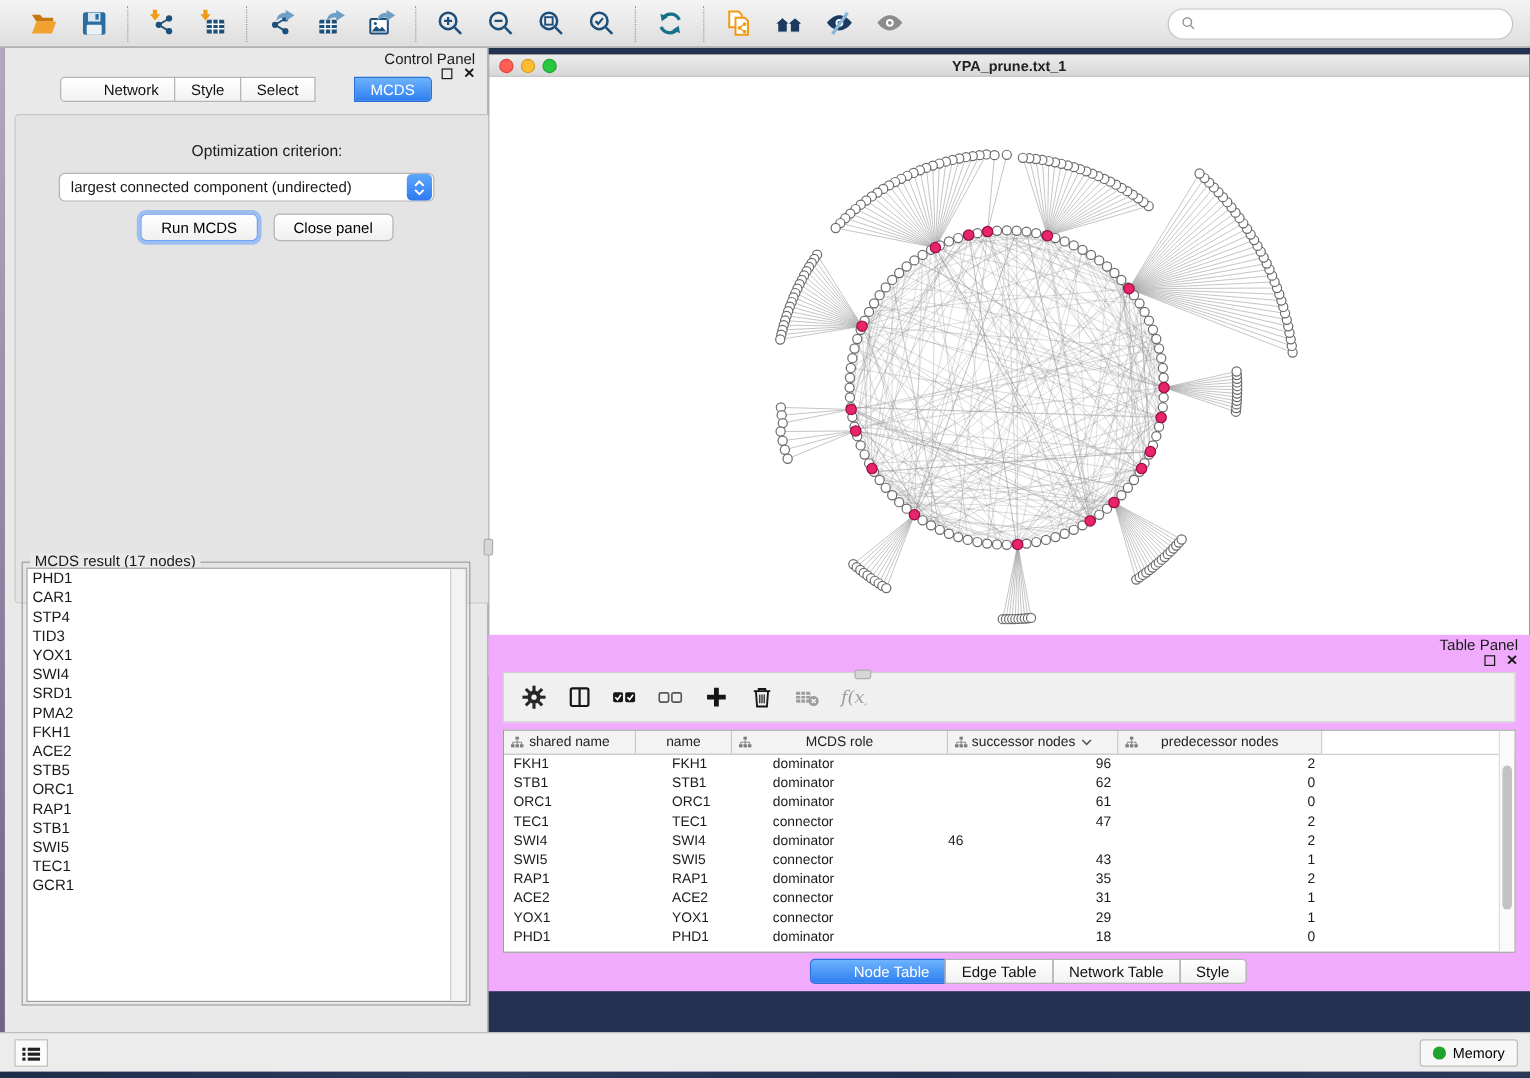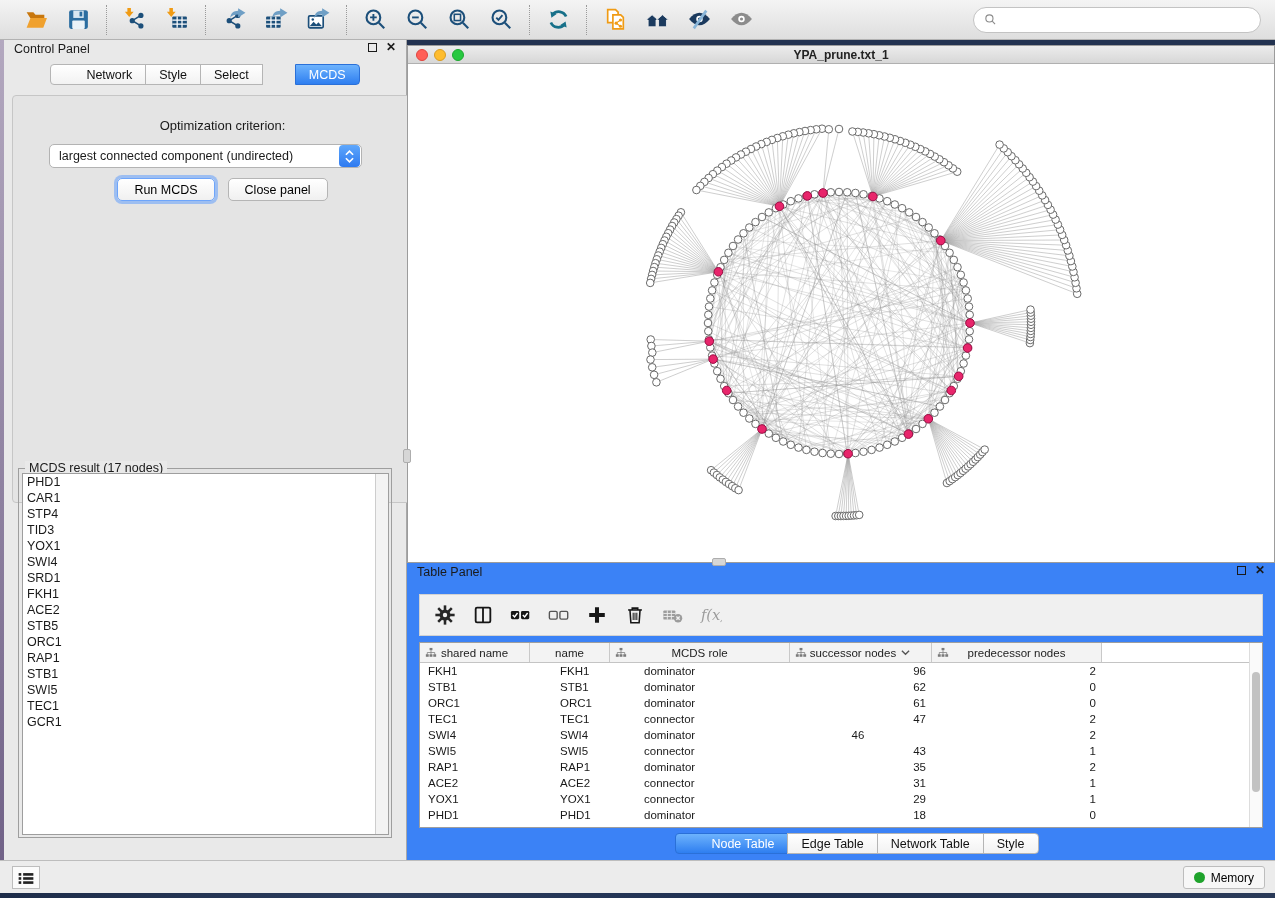--- a/index.html
+++ b/index.html
@@ -23,21 +23,21 @@
 
   
   #desk-left { position:absolute; left:0; top:40px; width:4px; height:853px;
     background:linear-gradient(#b3a8bf,#6e5f85); }
   #desk-bottom { position:absolute; left:0; top:893px; width:1275px; height:5px;
     background:linear-gradient(90deg,#1d2c49,#2c3d5e 30%,#1f3051 60%,#2a3a58); }
 
   
   #control-panel { position:absolute; left:4px; top:40px; width:403px; height:820px;
     background:#e9e9e9; border-right:1px solid #a8a8a8; }
-  .panel-head { height:24px; display:flex; align-items:flex-start; padding:2px 10px 0 10px; }
+  .panel-head { height:24px; display:flex; align-items:flex-end; padding:2px 10px 0 10px;flex-direction:column; }
   .panel-title { font-size:12.5px; }
   .panel-head-btns { margin-left:auto; display:flex; align-items:center; gap:9px; }
   .float-box { width:9px; height:9px; border:1.6px solid #1a1a1a; display:inline-block; cursor:pointer; }
   .close-x { font-size:12px; font-weight:bold; line-height:10px; cursor:pointer; }
 
   .seg-row { display:flex; justify-content:center; position:relative; z-index:2; }
   .seg { height:21px; padding:0 13px; font-size:12.5px; background:linear-gradient(#ffffff,#f2f2f2);
     border:1px solid #b5b5b5; margin-left:-1px; cursor:pointer; color:#111; }
   .seg:first-child { border-radius:4px 0 0 4px; margin-left:0;padding-left:35px; }
   .seg:last-child { border-radius:0 4px 4px 0; }
@@ -80,21 +80,21 @@
   #net-title { font-size:12px; font-weight:bold; color:#222; }
   #net-canvas { position:relative; width:866px; height:498px; background:#fff; }
 
   
   .v-split-handle { position:absolute; left:403px; top:449px; width:8px; height:14px;
     background:#d6d6d6; border:1px solid #adadad; border-radius:2px; z-index:5; cursor:col-resize; }
   .h-split-handle { position:absolute; left:712px; top:558px; width:14px; height:8px;
     background:#d6d6d6; border:1px solid #adadad; border-radius:2px; z-index:5; cursor:row-resize; }
 
   
-  #table-panel { position:absolute; left:407px; top:563px; width:868px; height:297px; background:#3b82f6; }
+  #table-panel { position:absolute; left:407px; top:529px; width:868px; height:297px; background:#f0abfc; }
   #tp-toolbar { position:absolute; left:12px; top:31px; width:844px; height:42px;
     background:#f0f0f0; border:1px solid #d2d2d2; display:flex; align-items:center; padding:0 8px; gap:4px; }
   .tp-btn { width:34px; height:32px; border:none; background:transparent; display:flex;
     align-items:center; justify-content:center; cursor:pointer; }
   .tp-btn svg { width:22px; height:22px; }
   .tp-btn.disabled { cursor:default; }
 
   #tp-table { position:absolute; left:12px; top:79px; width:844px; height:186px; background:#fff;
     border:1px solid #9e9e9e; overflow:hidden; }
   #tp-header { display:flex; height:20px; background:#f3f3f3; border-bottom:1px solid #c4c4c4; }
@@ -377,20 +377,21 @@
     <span id="mcds-legend">MCDS result (17 nodes)</span>
     <div id="mcds-list">
       <div id="mcds-items">
           <div class="mcds-item">PHD1</div>
           <div class="mcds-item">CAR1</div>
           <div class="mcds-item">STP4</div>
           <div class="mcds-item">TID3</div>
           <div class="mcds-item">YOX1</div>
           <div class="mcds-item">SWI4</div>
           <div class="mcds-item">SRD1</div>
+          <div class="mcds-item">PMA2</div>
           <div class="mcds-item">FKH1</div>
           <div class="mcds-item">ACE2</div>
           <div class="mcds-item">STB5</div>
           <div class="mcds-item">ORC1</div>
           <div class="mcds-item">RAP1</div>
           <div class="mcds-item">STB1</div>
           <div class="mcds-item">SWI5</div>
           <div class="mcds-item">TEC1</div>
           <div class="mcds-item">GCR1</div>
         </div>
@@ -1311,21 +1312,21 @@
           <div class="td" style="width: 110px; text-align: left; padding: 0px 0px 0px 8px;">TEC1</div>
           <div class="td" style="width: 80px; text-align: left; padding: 0px 0px 0px 30px;">TEC1</div>
           <div class="td" style="width: 180px; text-align: left; padding: 0px 0px 0px 34px;">connector</div>
           <div class="td" style="width: 142px; text-align: right; padding: 0px 6px 0px 0px;">47</div>
           <div class="td" style="width: 170px; text-align: right; padding: 0px 6px 0px 0px;">2</div>
         </div>
         <div class="tbody-row">
           <div class="td" style="width: 110px; text-align: left; padding: 0px 0px 0px 8px;">SWI4</div>
           <div class="td" style="width: 80px; text-align: left; padding: 0px 0px 0px 30px;">SWI4</div>
           <div class="td" style="width: 180px; text-align: left; padding: 0px 0px 0px 34px;">dominator</div>
-          <div class="td" style="width: 142px; text-align: center; padding: 0px 6px 0px 0px;">46</div>
+          <div class="td" style="width: 142px; text-align: left; padding: 0px 6px 0px 0px;">46</div>
           <div class="td" style="width: 170px; text-align: right; padding: 0px 6px 0px 0px;">2</div>
         </div>
         <div class="tbody-row">
           <div class="td" style="width: 110px; text-align: left; padding: 0px 0px 0px 8px;">SWI5</div>
           <div class="td" style="width: 80px; text-align: left; padding: 0px 0px 0px 30px;">SWI5</div>
           <div class="td" style="width: 180px; text-align: left; padding: 0px 0px 0px 34px;">connector</div>
           <div class="td" style="width: 142px; text-align: right; padding: 0px 6px 0px 0px;">43</div>
           <div class="td" style="width: 170px; text-align: right; padding: 0px 6px 0px 0px;">1</div>
         </div>
         <div class="tbody-row">

